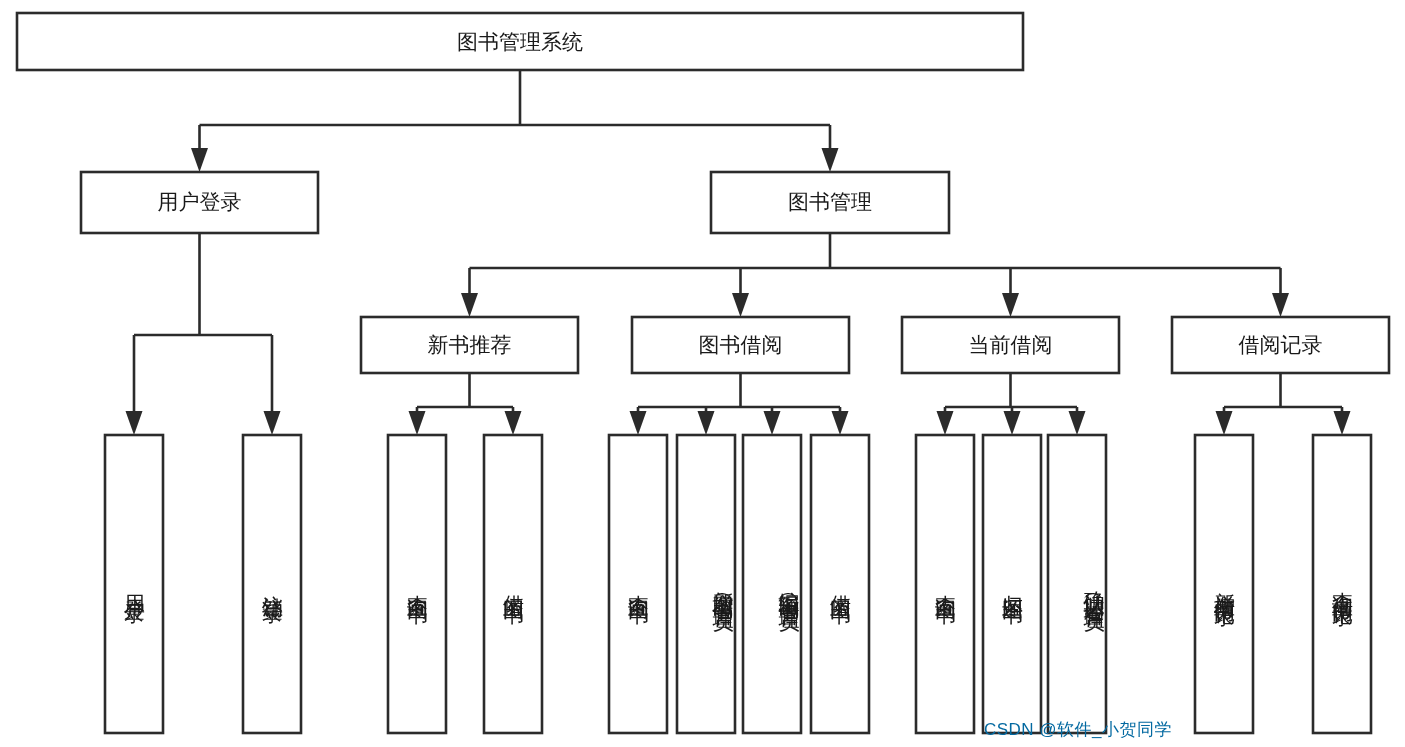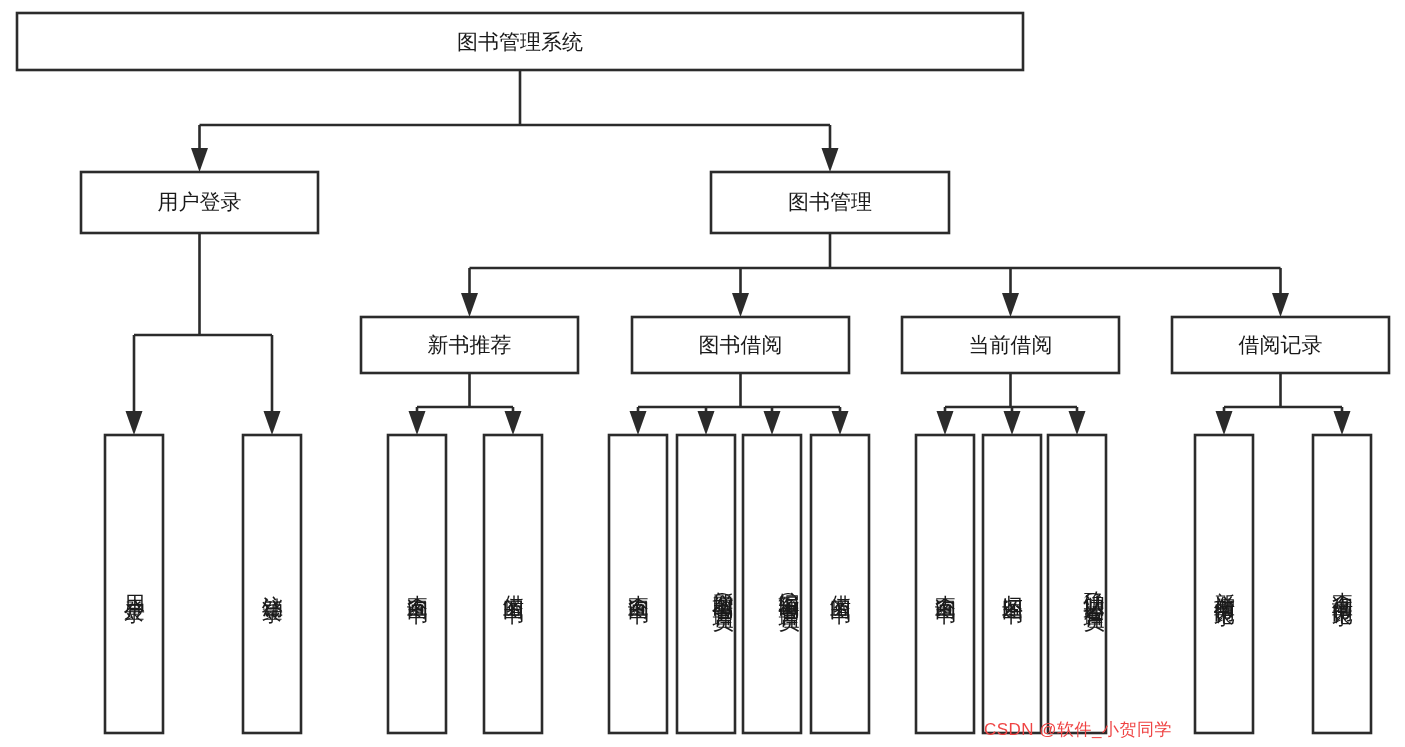--- a/index.html
+++ b/index.html
@@ -65,21 +65,21 @@
   }
   .node-label-v.centered {
     align-items: center;
   }
   .watermark {
     position: absolute;
     right: 9px;
     bottom: 6px;
     font-family: "Liberation Sans", "DejaVu Sans", sans-serif;
     font-size: 17px;
-    color: #ef4444;
+    color: #0369a1;
     white-space: nowrap;
     letter-spacing: 0.5px;
   }
 </style>
 </head>
 <body>
 
 <div id="diagram-root">
 
   <svg class="diagram-svg" viewBox="0 0 1405 747">

